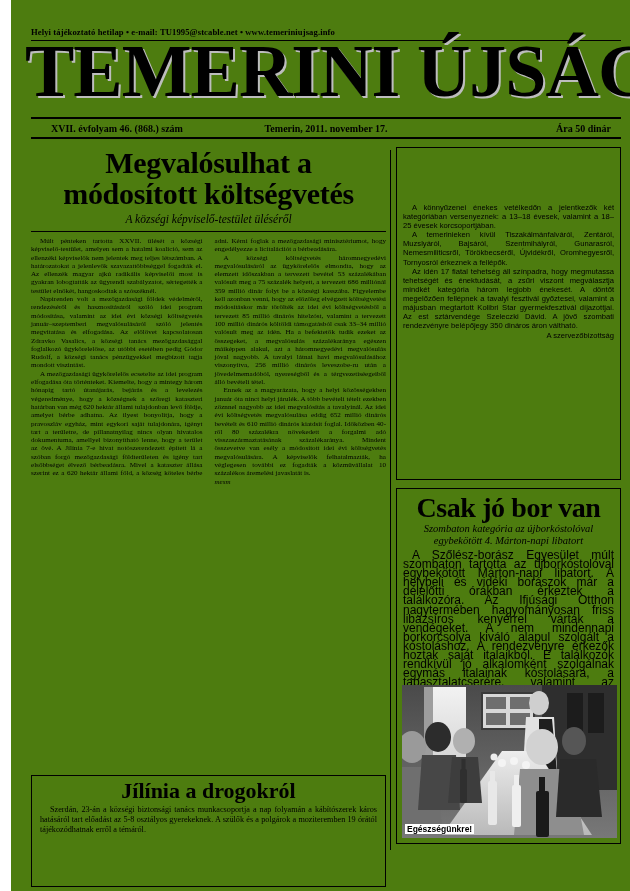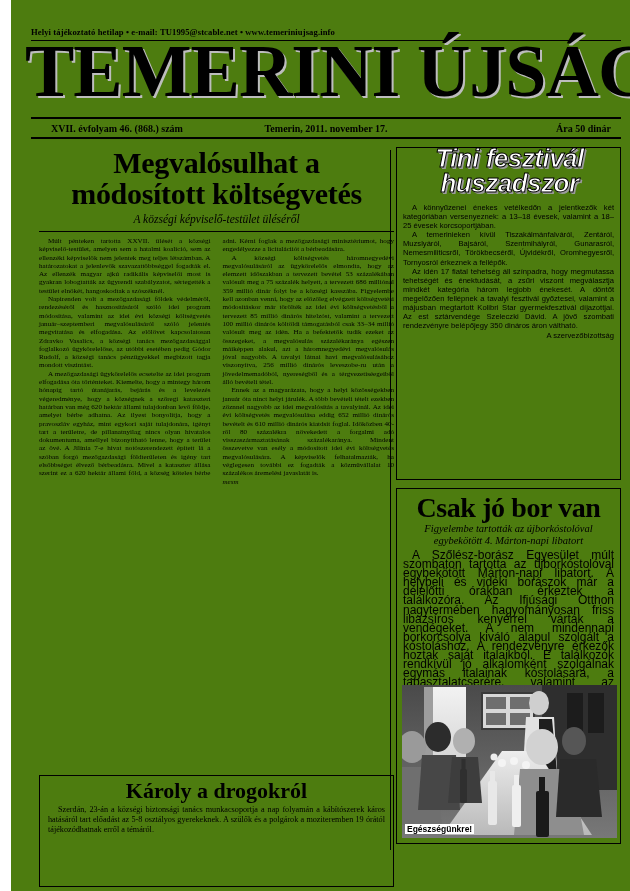--- a/index.html
+++ b/index.html
@@ -43,21 +43,21 @@
     position:absolute;left:20px;top:120px;width:590px;height:17px;
     display:flex;align-items:center;justify-content:space-between;
     font-family:"Liberation Serif", serif;
     font-weight:bold;font-size:10px;
   }
   .mast-info .mi-c{position:absolute;left:0;right:0;text-align:center;}
   .mast-info .mi-l{position:relative;padding-left:20px;}
   .mast-info .mi-r{position:relative;padding-right:10px;}
 
   
-  .left-col{position:absolute;left:28px;top:147px;width:355px;}
+  .left-col{position:absolute;left:20px;top:147px;width:355px;}
   .right-col{position:absolute;left:385px;top:147px;width:225px;}
 
   .vrule{position:absolute;left:379px;top:150px;width:1px;height:700px;background:#000;}
 
   
   .lead-head{
     font-family:"Liberation Serif", serif;
     font-weight:bold;
     font-size:30px;line-height:31px;
     text-align:center;
@@ -182,48 +182,42 @@
         <p>Napirenden volt a mezőgazdasági földek védelméről, rendezéséről és hasznosításáról szóló idei program módosítása, valamint az idei évi községi költségvetés január–szeptemberi megvalósulásáról szóló jelentés megvitatása és elfogadása. Az előlövet kapcsolatosan Zdravko Vasalics, a községi tanács mezőgazdasággal foglalkozó ügykörelelőse, az utóbbi esetében pedig Gódor Rudolf, a községi tanács pénzügyekkel megbízott tagja mondott viszintást.</p>
         <p>A mezőgazdasági ügykörelelős ecsetelte az idei program elfogadása óta történteket. Kiemelte, hogy a mintegy három hónapig tartó útanájarás, bejárás és a levelezés végeredménye, hogy a községnek a szőregi kataszteri határban van még 620 hektár állami tulajdonban levő földje, amelyet bérbe adhatna. Az ilyest bonyolítja, hogy a pravoszláv egyház, mint egykori saját tulajdonára, igényt tart a területre, de pillanatnyilag nincs olyan hivatalos dokumentuma, amellyel bizonyítható lenne, hogy a terület az övé. A Jílínia 7-e hivat notószerendezett épített lá a szóban forgó mezőgazdasági földterületen és igény tart elsőbbséget élvező bérbeadásra. Mivel a kataszter állása szerint ez a 620 hektár állami föld, a község köteles bérbe adni. Kérni foglak a mezőgazdasági minisztériumot, hogy engedélyezze a licitaláciiót a bérbeadására.</p>
         <p></p>
         <p>A községi költségvetés háromnegyedévi megvalósulásáról az ügykörelelős elmondta, hogy az elemzett időszakban a tervezett bevétel 53 százalékában valósult meg a 75 százalék helyett, a tervezett 686 milliónál 359 millió dinár folyt be a községi kasszába. Figyelembe kell azonban venni, hogy az előzőleg elvégzett költségvetési módosításkor már törölték az idei évi költségvetésből a tervezett 85 millió dinárós hitelzóst, valamint a tervezett 100 millió dinárós költöldi támogatásból csak 33–34 millió valósult meg az idén. Ha a befektetők tudik ezeket az összegeket, a megvalósulás százalékaránya egészen máiképpen alakul, azt a háromnegyedévi megvalósulás jóval nagyobb. A tavalyi látnai havi megvalósulásához viszonyítva, 256 millió dinárós leveszobe-ru után a jövedelmemadóból, nyereségből és a térgvezetiséegeiből álló bevételi tétel.</p>
         <p>Ennek az a magyarázata, hogy a helyi közösségekben január óta ninct helyi járulék. A több bevételi tételt ezekben zöznnel nagyobb az idei megvalósítás a tavalyinál. Az idei évi költségvetés megvalósulása eddig 652 millió dinárós bevételt és 610 millió dinárós kiatdsít foglal. Időközben 40-ről 80 százalékra növekedett a forgalmi adó visszaszármaztatásának százalékaránya. Mindent összevetve van esély a módosított idei évi költségvetés megvalósulására. A képviselők felhatalmazták, ha véglegesen további ez fogadták a közművállalat 10 százalékos áremelési javaslatát is.</p>
         <p class="sig">mesm</p>
       </div>
     </article>
 
     <section class="box" style="position:absolute;left:0;top:628px;width:355px;height:112px;">
-      <h2 class="drog-head">Károly a drogokról</h2>
+      <h2 class="drog-head">Jílínia a drogokról</h2>
       <div class="drog-body">
         <p>Szerdán, 23-án a községi biztonsági tanács munkacsoportja a nap folyamán a kábítószerek káros hatásáról tart előadást az 5-8 osztályos gyerekeknek. A szülők és a polgárok a moziteremben 19 órától tájékozódhatnak erről a témáról.</p>
       </div>
     </section>
   </div>
 
   <div class="right-col">
 
     <section class="box" style="position:relative;width:225px;height:333px;">
-      <div style="position:absolute;left:-4px;top:-2px;width:233px;">
-        <h2 class="tini-head">
-          <span>Tini fesztivál</span>
-          <span class="l2">huszadszor</span>
-        </h2>
-      </div>
       <div class="tini-body" style="padding-top:55px;">
         <p>A könnyűzenei énekes vetélkedőn a jelentkezők két kategóriában versenyeznek: a 13–18 évesek, valamint a 18–25 évesek korcsoportjában.</p>
         <p>A temerinieken kívül Tiszakálmánfalváról, Zentáról, Muzslyáról, Bajsáról, Szentmihályról, Gunarasról, Nemesmiliticsről, Törökbecséről, Újvidékről, Oromhegyesről, Tornyosról érkeznek a fellépők.</p>
         <p>Az idén 17 fiatal tehetség áll színpadra, hogy megmutassa tehetségét és énektudását, a zsűri viszont megválasztja mindkét kategória három legjobb énekesét. A döntőt megelőzően fellépnek a tavalyi fesztivál győztesei, valamint a májusban megtartott Kolibri Star gyermekfesztivál díjazottjai. Az est sztárvendége Szeleczki Dávid. A jövő szombati rendezvényre belépőjegy 350 dináros áron váltható.</p>
         <p class="tini-sig">A szervezőbizottság</p>
       </div>
     </section>
 
     <section class="box" style="position:relative;width:225px;height:356px;margin-top:8px;">
       <h2 class="bor-head">Csak jó bor van</h2>
       <div class="bor-sub">
-        <span>Figyelembe tartották az újborkóstolóval</span><br>
+        <span>Szombaton kategória az újborkóstolóval</span><br>
         <span>egybekötött 4. Márton-napi libatort</span>
       </div>
       <div class="bor-body">
         <p>A Szőlész-borász Egyesület múlt szombaton tartotta az újborkóstolóval egybekötött Márton-napi libatort. A helybeli és vidéki borászok már a délelőtti órákban érkeztek a találkozóra. Az Ifjúsági Otthon nagytermében hagyományosan friss libazsíros kenyérrel várták a vendégeket. A nem mindennapi borkorcsolya kiváló alapul szolgált a kóstoláshoz. A rendezvényre érkezők hoztak saját italaikból. E találkozók rendkívül jó alkalomként szolgálnak egymás italainak kóstolására, a tapasztalatcserére, valamint az eminens enológusok véleményének meghallgatására.</p>
         <p class="cont">Folytatása a 2. oldalon</p>
       </div>
 
       <div style="position:absolute;left:5px;bottom:5px;width:215px;height:153px;">
         <div class="photo-wrap">
           <svg viewBox="0 0 215 153" preserveAspectRatio="none" width="215" height="153">

